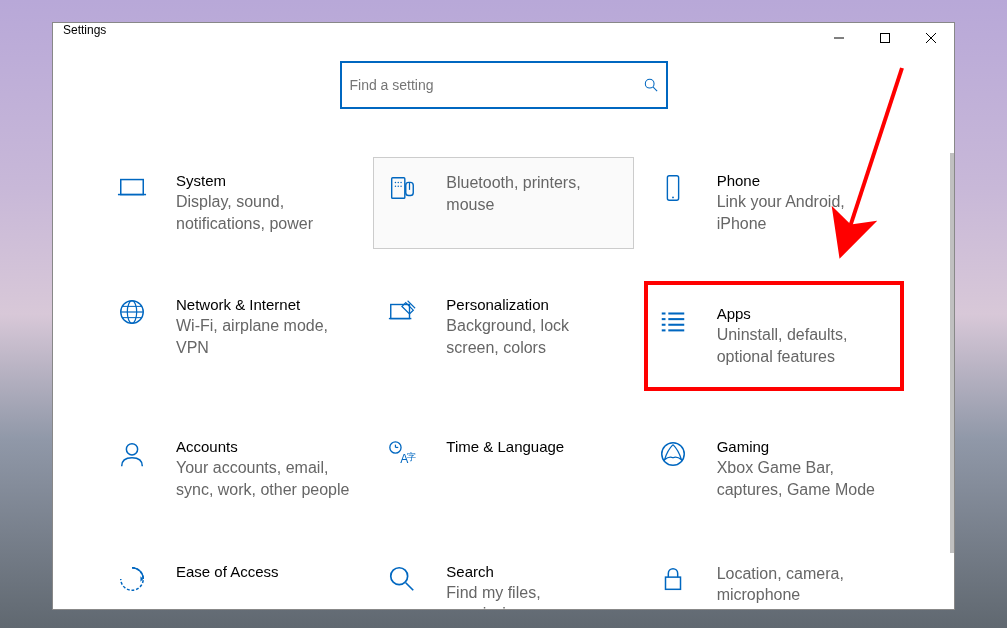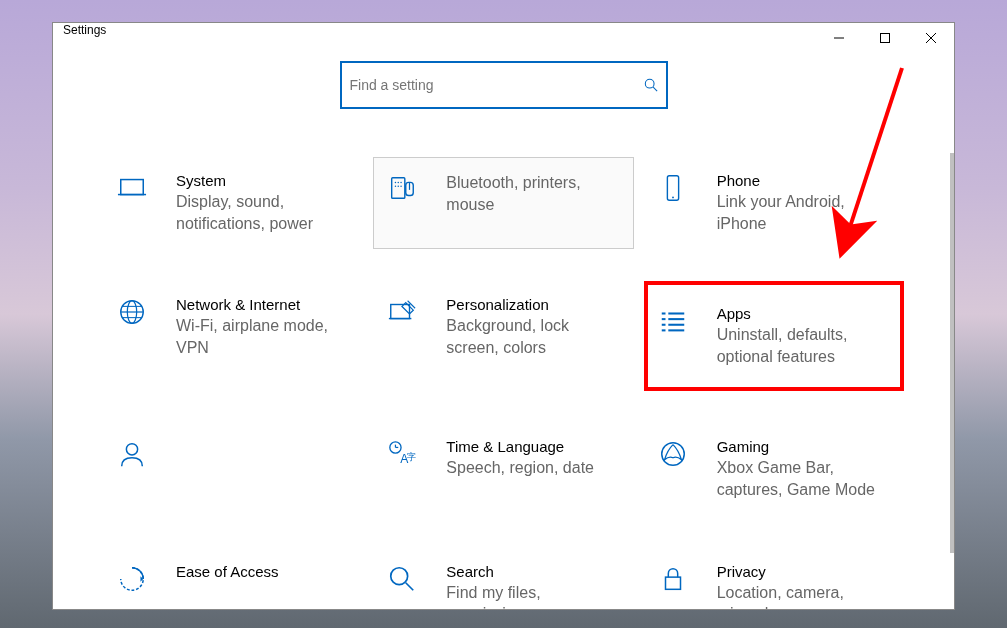--- a/index.html
+++ b/index.html
@@ -274,35 +274,38 @@
         </div>
       </div>
 
       <div class="tile">
         <div class="tile-icon">
           <svg width="30" height="30" viewBox="0 0 32 32">
               <circle cx="16" cy="11" r="6" fill="none" stroke="#0067c0" stroke-width="1.6"></circle>
               <path d="M5 29 Q5 20 16 20 Q27 20 27 29" fill="none" stroke="#0067c0" stroke-width="1.6"></path>
             </svg>
         </div>
+        <div class="tile-text">
+          <div class="tile-title">Accounts</div>
+          <div class="tile-desc">Your accounts, email, sync, work, other people</div>
+        </div>
       </div>
 
       <div class="tile">
         <div class="tile-icon">
           <svg width="30" height="30" viewBox="0 0 32 32">
               <circle cx="9" cy="9" r="6" fill="none" stroke="#0067c0" stroke-width="1.4"></circle>
               <line x1="9" y1="6" x2="9" y2="9" stroke="#0067c0" stroke-width="1.3"></line>
               <line x1="9" y1="9" x2="12" y2="9" stroke="#0067c0" stroke-width="1.3"></line>
               <text x="14" y="26" font-size="13" fill="#0067c0" font-family="sans-serif">A</text>
               <text x="21" y="22" font-size="10" fill="#0067c0" font-family="sans-serif">字</text>
             </svg>
         </div>
         <div class="tile-text">
           <div class="tile-title">Time &amp; Language</div>
-          <div class="tile-desc">Speech, region, date</div>
         </div>
       </div>
 
       <div class="tile">
         <div class="tile-icon">
           <svg width="30" height="30" viewBox="0 0 32 32">
               <circle cx="16" cy="16" r="12" fill="none" stroke="#0067c0" stroke-width="1.6"></circle>
               <path d="M16 6 Q10 12 7 22 Q12 18 16 20 Q20 18 25 22 Q22 12 16 6" fill="none" stroke="#0067c0" stroke-width="1.4"></path>
             </svg>
         </div>
@@ -339,21 +342,20 @@
       </div>
 
       <div class="tile">
         <div class="tile-icon">
           <svg width="30" height="30" viewBox="0 0 32 32">
               <rect x="8" y="14" width="16" height="13" fill="none" stroke="#0067c0" stroke-width="1.6"></rect>
               <path d="M11 14 L11 10 A5 5 0 0 1 21 10 L21 14" fill="none" stroke="#0067c0" stroke-width="1.6"></path>
             </svg>
         </div>
         <div class="tile-text">
-          <div class="tile-title">Privacy</div>
           <div class="tile-desc">Location, camera, microphone</div>
         </div>
       </div>
 
       <div class="tile cutoff">
         <div class="tile-icon">
           <svg width="30" height="30" viewBox="0 0 32 32">
               <path d="M6 16 A10 10 0 0 1 24 10" fill="none" stroke="#0067c0" stroke-width="1.6"></path>
               <path d="M26 16 A10 10 0 0 1 8 22" fill="none" stroke="#0067c0" stroke-width="1.6"></path>
               <polygon points="24,10 21,6 27,7" fill="#0067c0"></polygon>

